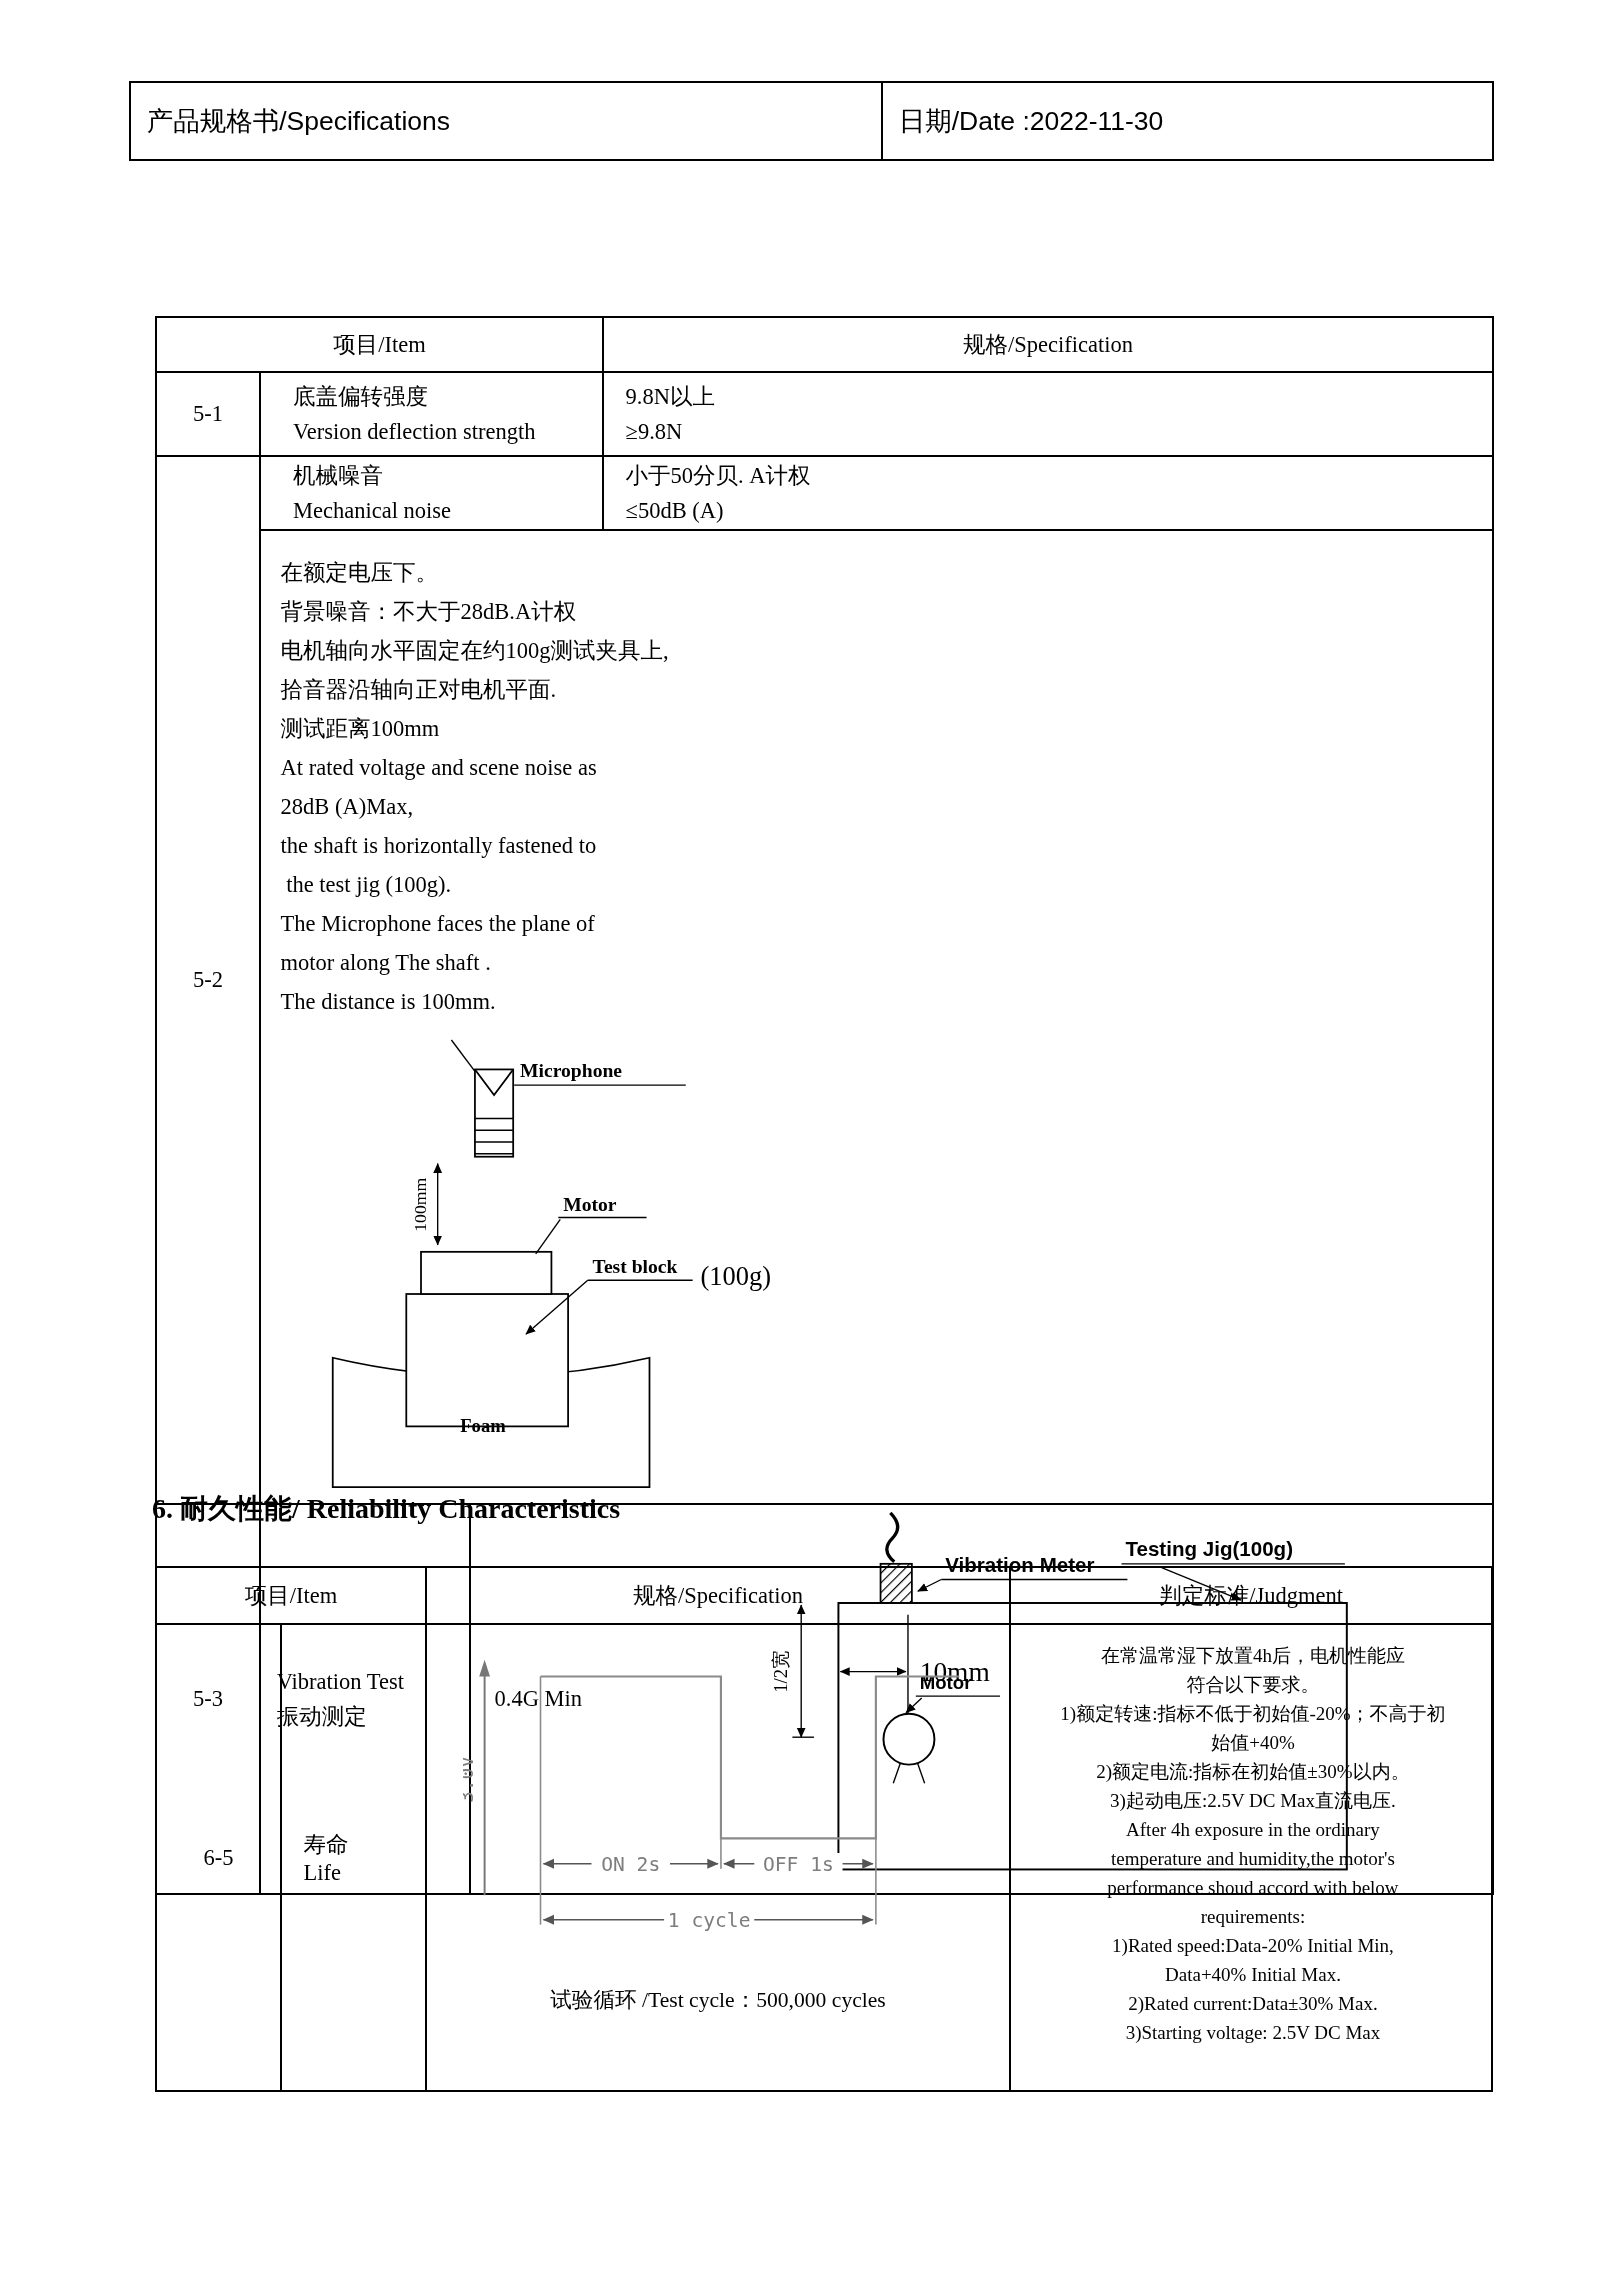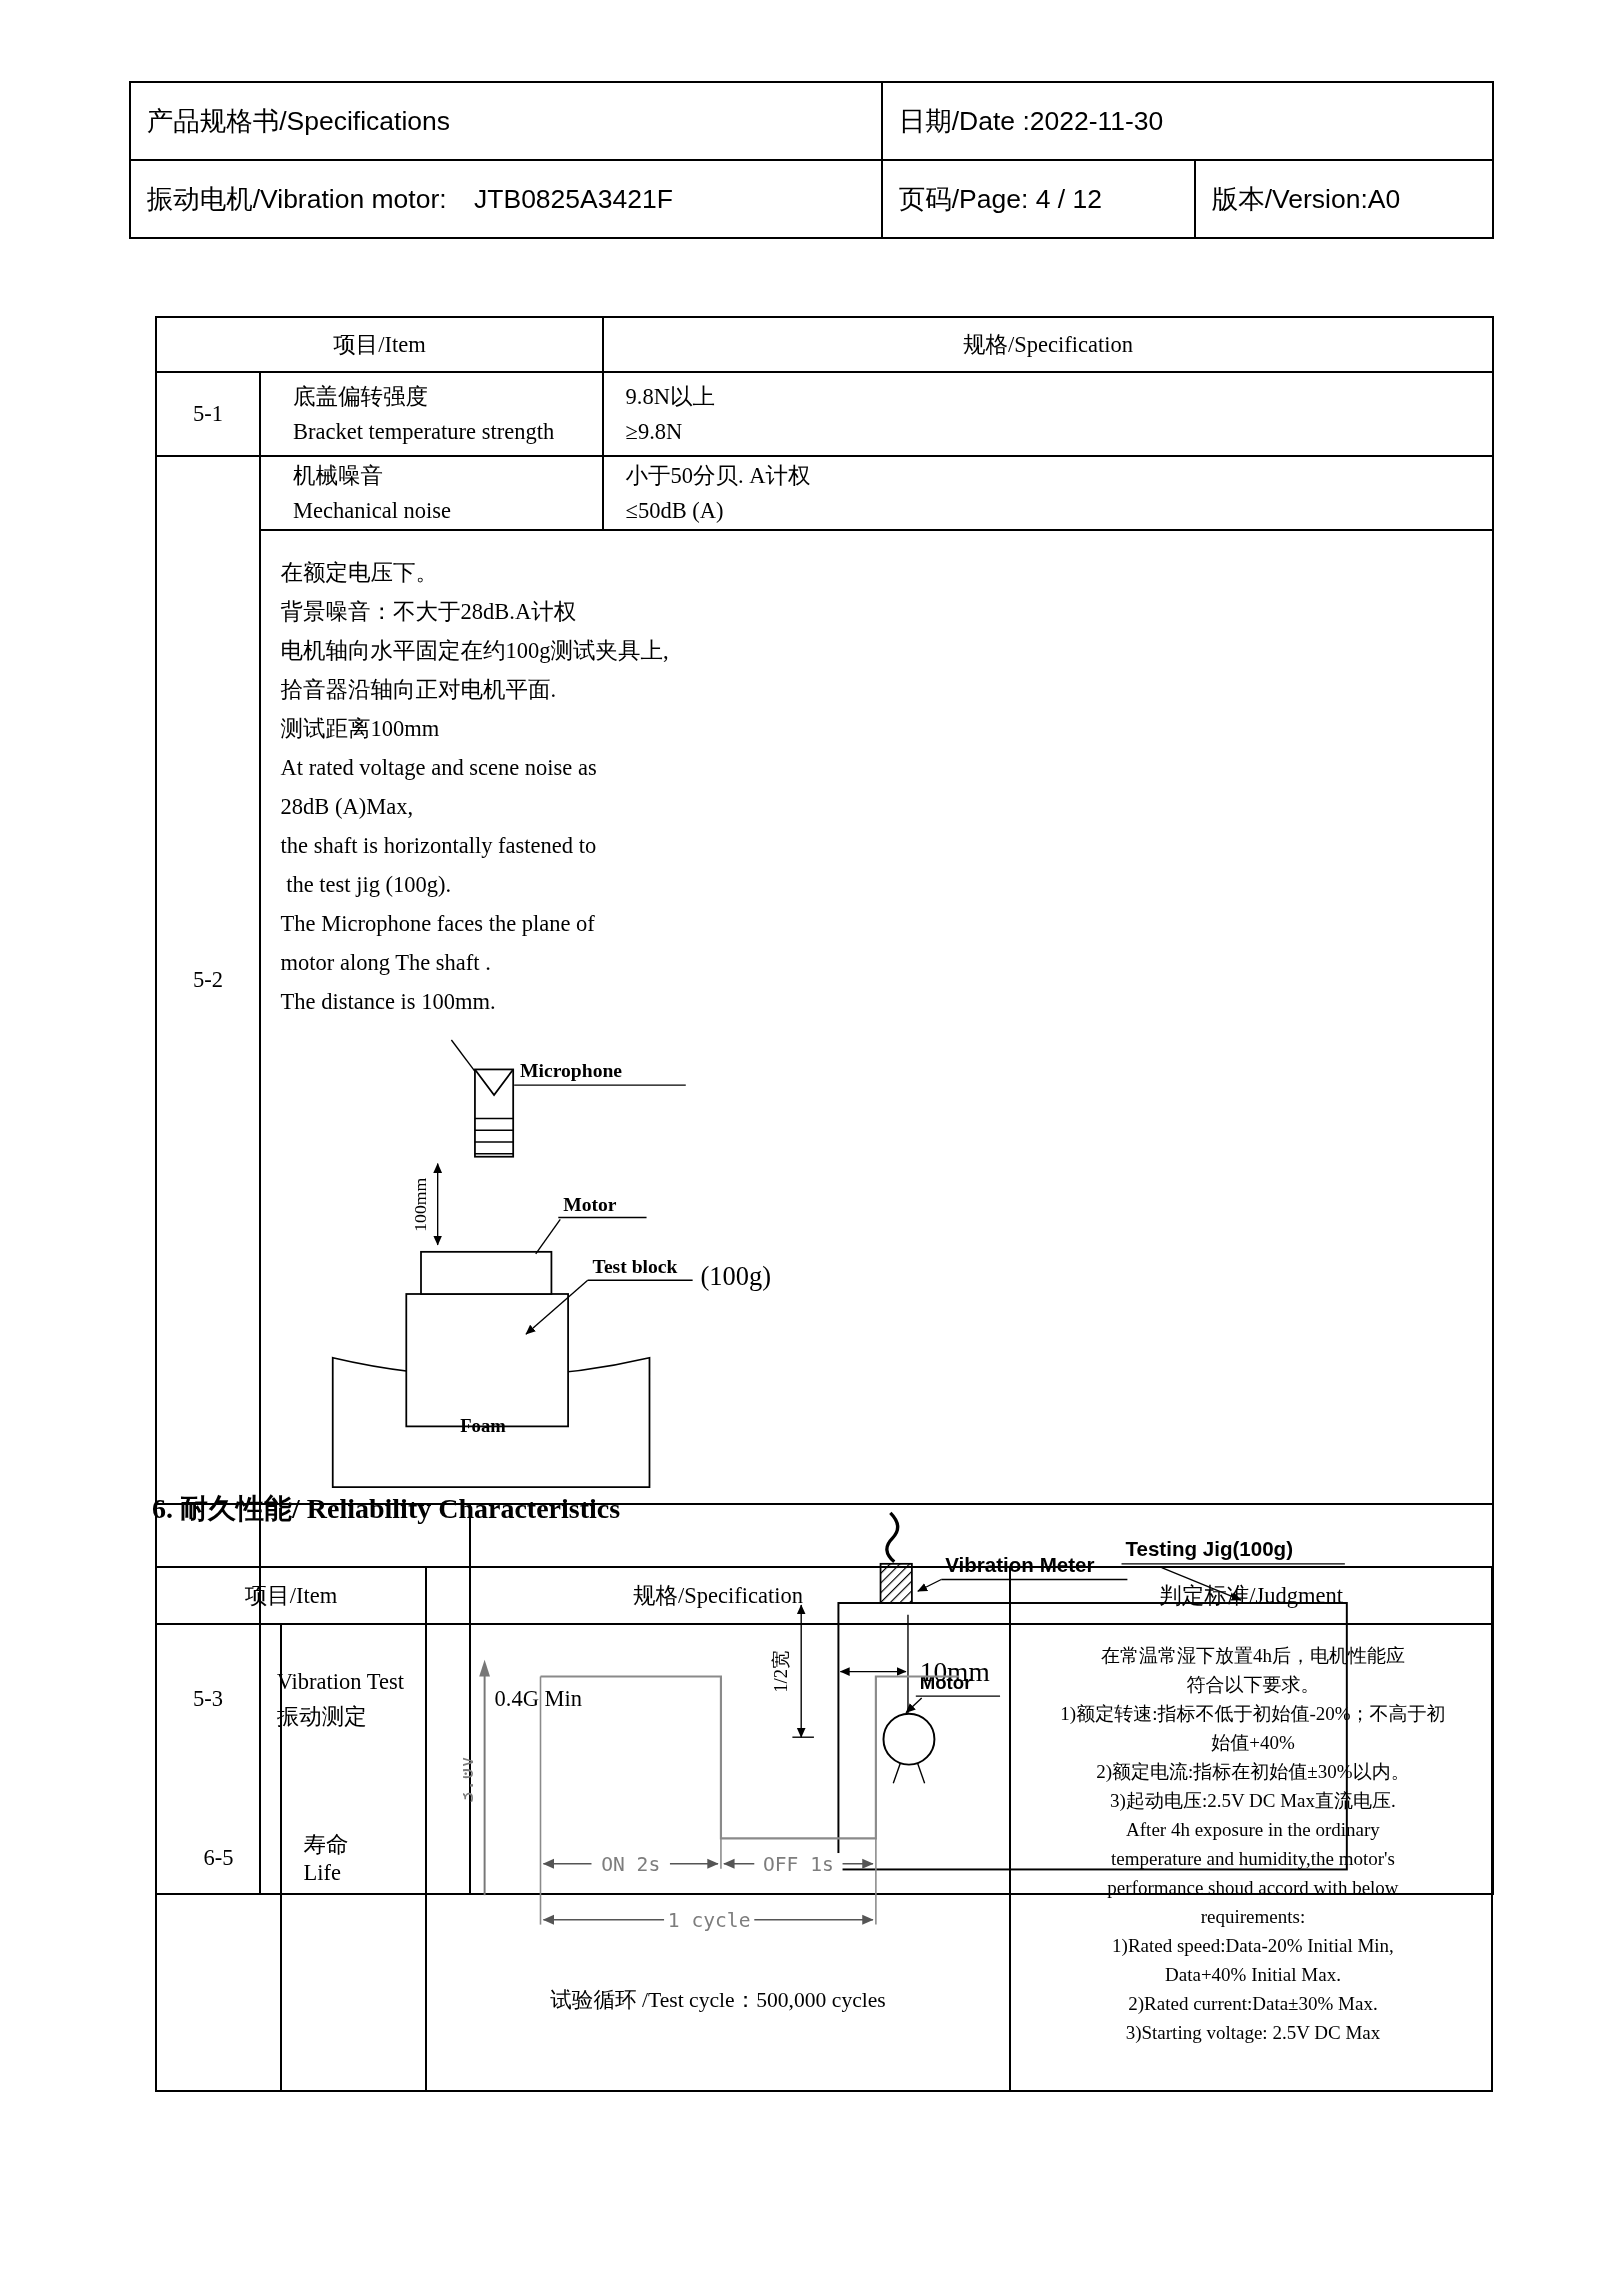--- a/index.html
+++ b/index.html
@@ -76,48 +76,41 @@
       </colgroup>
     <tbody>
         <tr>
       <td>
         <span>产品规格书/Specifications</span>
       </td>
       <td colspan="2">
         <span>日期/Date :2022-11-30</span>
       </td>
     </tr>
-    <tr>
-      <td>
-        <span>振动电机/Vibration motor:</span><span class="model">JTB0825A3421F</span>
-      </td>
-      <td>页码/Page: 4 / 12</td>
-      <td>版本/Version:A0</td>
-    </tr>
   </tbody>
     </table>
 
 
   <table class="spec-table">
     <colgroup>
         <col style="width:104px">
         <col style="width:210px">
         <col style="width:133px">
         <col style="width:890px">
       </colgroup>
     <tbody>
         <tr class="thr">
       <td colspan="3">项目/Item</td>
       <td>规格/Specification</td>
     </tr>
     <tr class="r51">
       <td class="center">5-1</td>
       <td colspan="2" class="item-cell">
         <div>底盖偏转强度</div>
-        <div>Bracket temperature strength</div>
+        <div>Version deflection strength</div>
       </td>
       <td class="spec-cell">
         <div>9.8N以上</div>
         <div>≥9.8N</div>
       </td>
     </tr>
     <tr class="r52a">
       <td class="center" rowspan="2">5-2</td>
       <td colspan="2" class="item-cell">
         <div>机械噪音</div>

